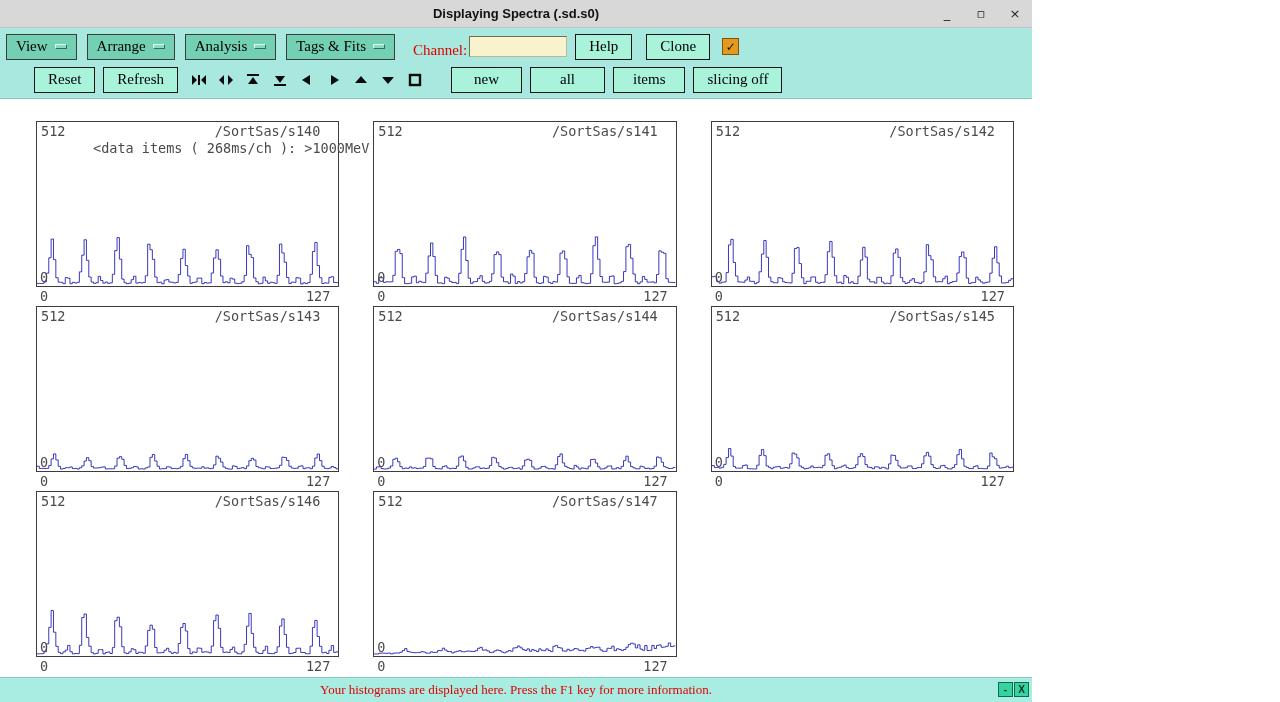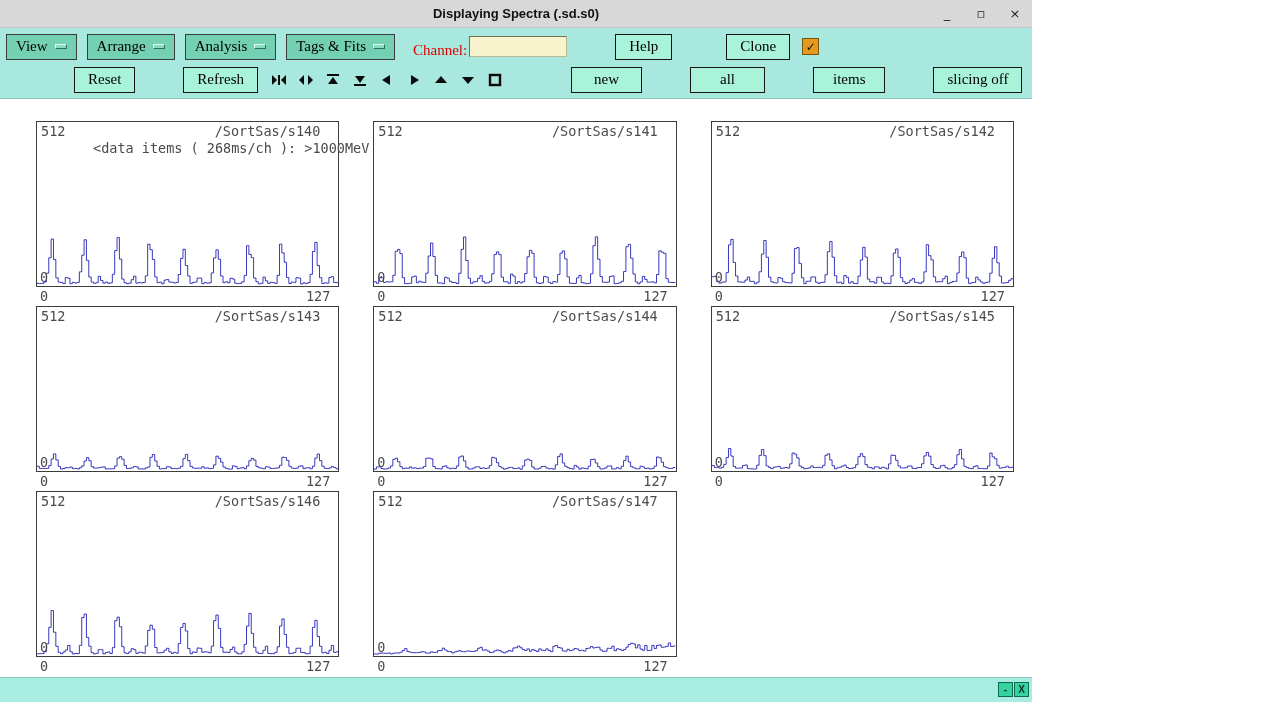--- a/index.html
+++ b/index.html
@@ -13,21 +13,21 @@
   .winbtn { width:34px; height:27px; background:transparent; border:none; font:13px "DejaVu Sans",sans-serif; color:#222; display:flex; align-items:center; justify-content:center; cursor:pointer; }
 
   
   .toolbar { background:#a9e8de; flex:0 0 71px; padding:3px 6px; border-bottom:1px solid #86c8bd; }
   .trow { display:flex; align-items:center; height:31px; }
   .trow + .trow { margin-top:2px;padding-left:28px; }
   .menubtn { display:flex; align-items:center; gap:7px; background:#74d0b2; border:1px solid #3c3c3c; padding:3px 9px; font:15px "Liberation Serif",serif; color:#000; cursor:pointer; margin-right:10px; height:26px;text-align:right; }
   .indicator { width:12px; height:5px; background:#8adcc0; border-top:1px solid #defff4; border-left:1px solid #defff4; border-right:1px solid #2f6f5c; border-bottom:1px solid #2f6f5c; }
   .channel-label { color:#e00000; font:15px "Liberation Serif",serif; margin:8px 2px 0 8px; }
   .channel-input { width:98px; height:21px; background:#f8f2cd; border:1px solid #6f6f55; border-right-color:#b9b998; border-bottom-color:#b9b998; padding:0 4px; font:13px "DejaVu Sans Mono",monospace; }
-  .tbtn { background:#a9f3da; border:1px solid #141414; padding:3px 13px; font:15px "Liberation Serif",serif; color:#000; cursor:pointer; height:26px;margin-left:40px; }
+  .tbtn { background:#a9f3da; border:1px solid #141414; padding:3px 13px; font:15px "Liberation Serif",serif; color:#000; cursor:pointer; height:26px; }
   .gap8 { width:8px; } .gap14 { width:14px; } .gap22 { width:22px; }
   .checkbox { width:17px; height:17px; background:#e59a1f; border:1px solid #7a5510; display:flex; align-items:center; justify-content:center; margin-left:12px; cursor:pointer; }
   .checkmark { font:bold 12px "DejaVu Sans",sans-serif; color:#111; line-height:1; }
   .navbtn { width:25px; height:22px; background:transparent; border:none; display:flex; align-items:center; justify-content:center; cursor:pointer; padding:0; margin:0 1px; }
   .navbtn svg { display:block; }
   .navbtn polygon, .navbtn rect.f { fill:#0b0b0b; }
 
   
   .main { flex:0 0 578px; background:#fff; padding:22px 18px 0 20px; display:grid; grid-template-columns:repeat(3,1fr); grid-template-rows:repeat(3,185px); column-gap:18px; }
   .cell { display:flex; flex-direction:column;margin-left:16px; }
@@ -277,19 +277,20 @@
       <div class="xlabels">
         <span>0</span>
         <span>127</span>
       </div>
     </div>
 
     <div class="cell"></div>
   </div>
 
   <div class="statusbar">
+    <span class="status-text">Your histograms are displayed here. Press the F1 key for more information.</span>
     <span class="mini-controls">
       <span class="mini">-</span>
       <span class="mini">X</span>
     </span>
   </div>
 
 </div>
 
 </body></html>

